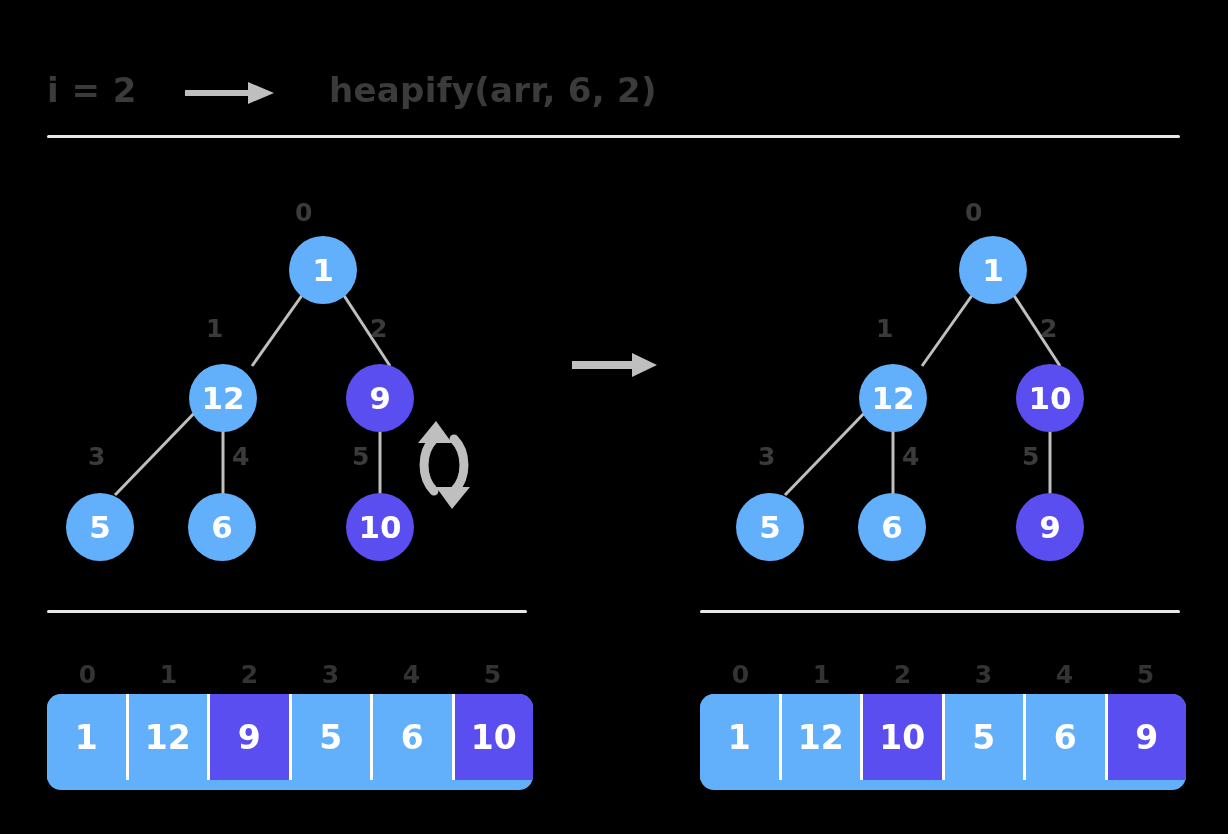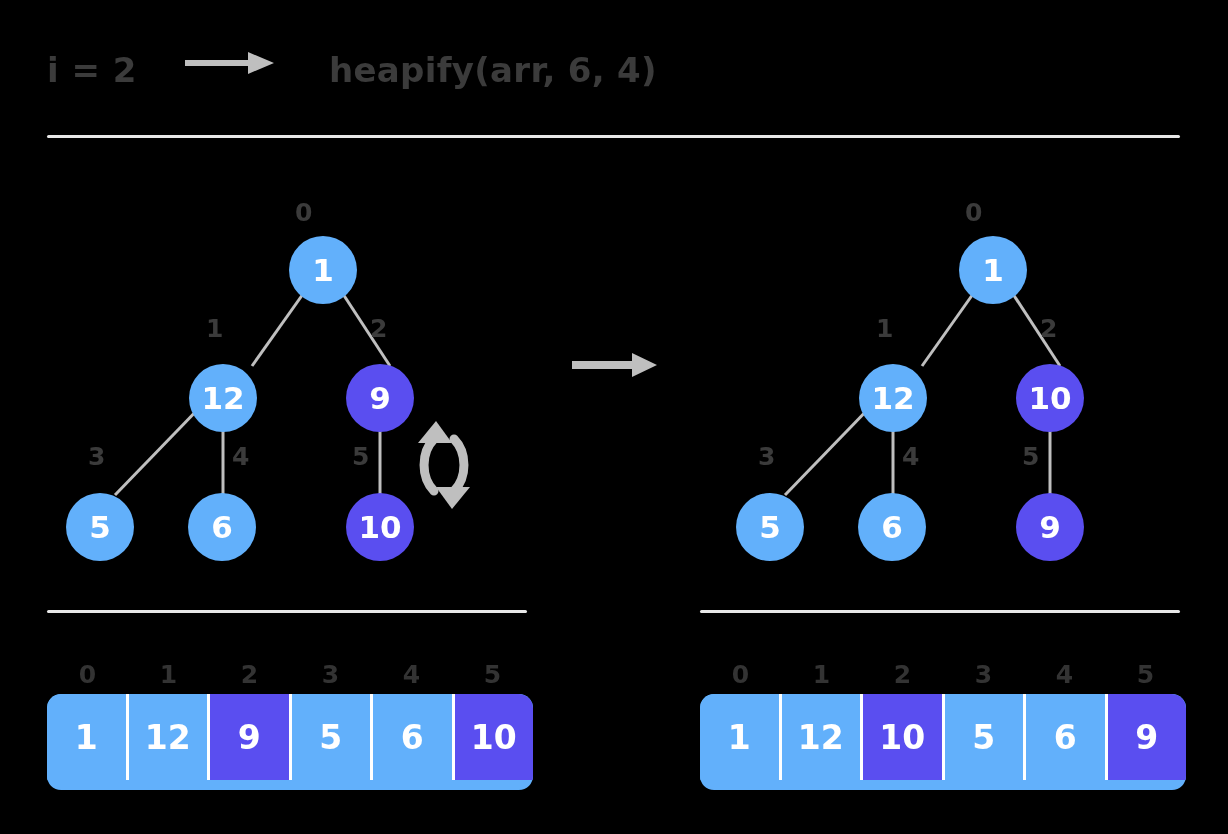--- a/index.html
+++ b/index.html
@@ -15,21 +15,21 @@
     font-family: "DejaVu Sans", sans-serif;
     color: #ffffff;
   }
 
   
   .header {
     position: absolute;
     left: 47px;
     top: 50px;
     display: flex;
-    align-items: flex-start;
+    align-items: flex-end;
     height: 60px;
   }
   .header-label {
     font-size: 34px;
     font-weight: bold;
     color: #3b3b3b;
     letter-spacing: 0.5px;
     white-space: nowrap;
   }
   .header-arrow {
@@ -172,21 +172,21 @@
 </head>
 <body>
 
 <div class="header">
   <span class="header-label">i = 2</span>
   <span class="header-arrow">
     <svg width="90" height="26" viewBox="0 0 90 26">
       <path d="M0 10 H63 V2 L89 13 L63 24 V16 H0 Z" fill="#bfbfbf"></path>
     </svg>
   </span>
-  <span class="header-call">heapify(arr, 6, 4)</span>
+  <span class="header-call">heapify(arr, 6, 2)</span>
 </div>
 
 <div class="divider divider-top"></div>
 
 <div class="panel panel-left">
   <svg class="tree-svg">
     <line x1="273" y1="104" x2="222" y2="176" stroke="#bfbfbf" stroke-width="3"></line>
     <line x1="313" y1="104" x2="360" y2="176" stroke="#bfbfbf" stroke-width="3"></line>
     <line x1="175" y1="212" x2="85" y2="305" stroke="#bfbfbf" stroke-width="3"></line>
     <line x1="193" y1="216" x2="193" y2="305" stroke="#bfbfbf" stroke-width="3"></line>

